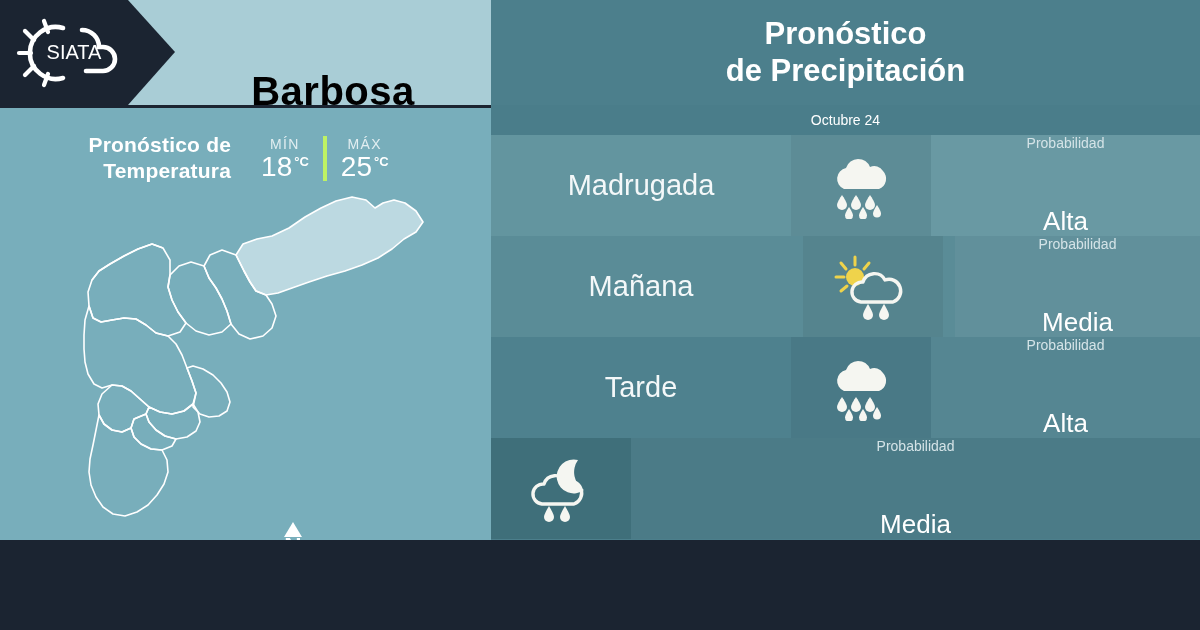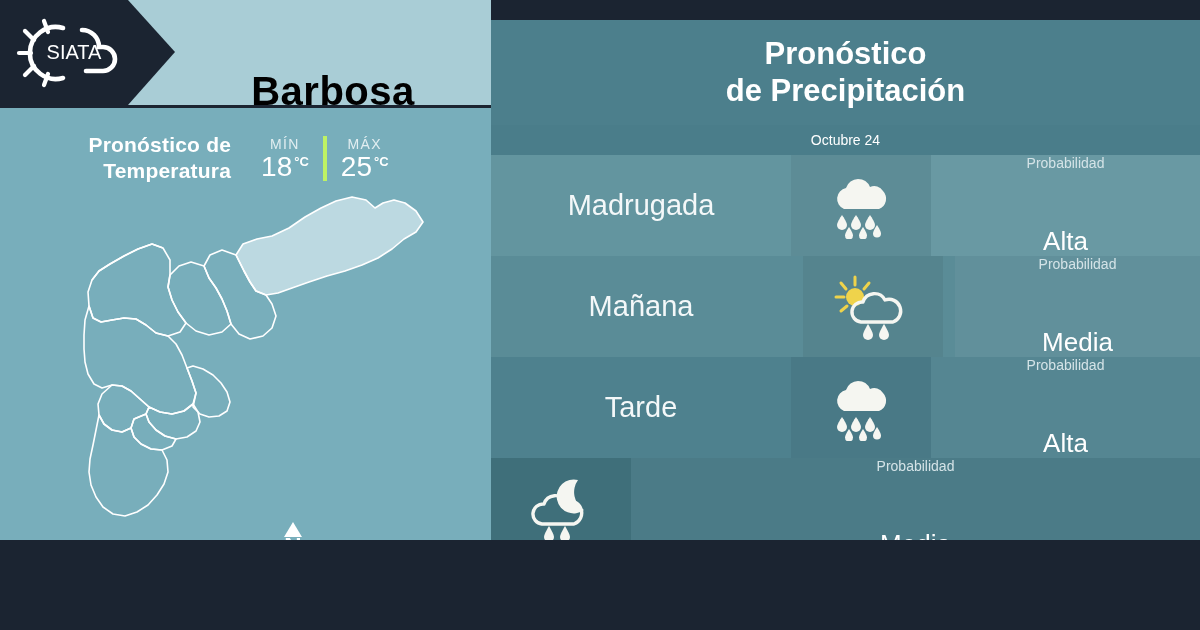--- a/index.html
+++ b/index.html
@@ -46,21 +46,21 @@
   .temp-val{color:#ffffff;font-size:28px;line-height:1;display:flex;align-items:flex-start;}
   .temp-unit{font-size:13px;font-weight:bold;margin-left:2px;margin-top:2px;}
   .map-wrap{position:absolute;left:0;top:84px;width:491px;height:348px;}
   .compass{position:absolute;left:276px;top:330px;width:34px;height:50px;
     display:flex;flex-direction:column;align-items:center;}
   .compass-arrow{width:0;height:0;border-left:9px solid transparent;
     border-right:9px solid transparent;border-bottom:15px solid #ffffff;}
   .compass-n{color:#ffffff;font-size:24px;font-weight:bold;line-height:1;margin-top:-2px;}
 
   
-  .right-col{position:absolute;left:491px;top:0;width:709px;height:540px;background:#4c7f8c;margin-top:20px;}
+  .right-col{position:absolute;left:491px;top:0;width:709px;height:540px;background:#4c7f8c;}
   .fc-header{
     position:absolute;left:0;top:0;width:709px;height:105px;
     display:flex;flex-direction:column;align-items:center;justify-content:center;
     color:#ffffff;
   }
   .fc-title{font-size:31px;font-weight:bold;line-height:1.17;text-align:center;}
   .fc-date-bar{
     position:absolute;left:0;top:105px;width:709px;height:30px;
     display:flex;align-items:center;justify-content:center;
     background:#4a7d8a;color:#ffffff;font-size:14px;

